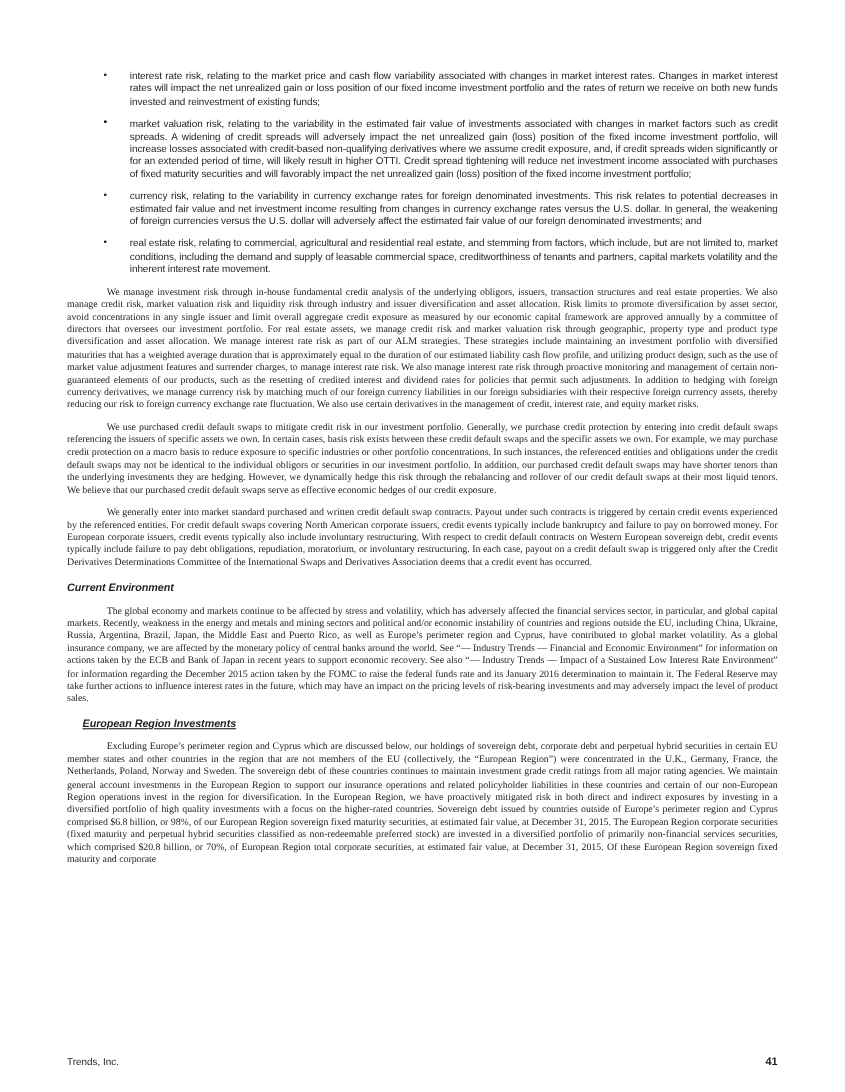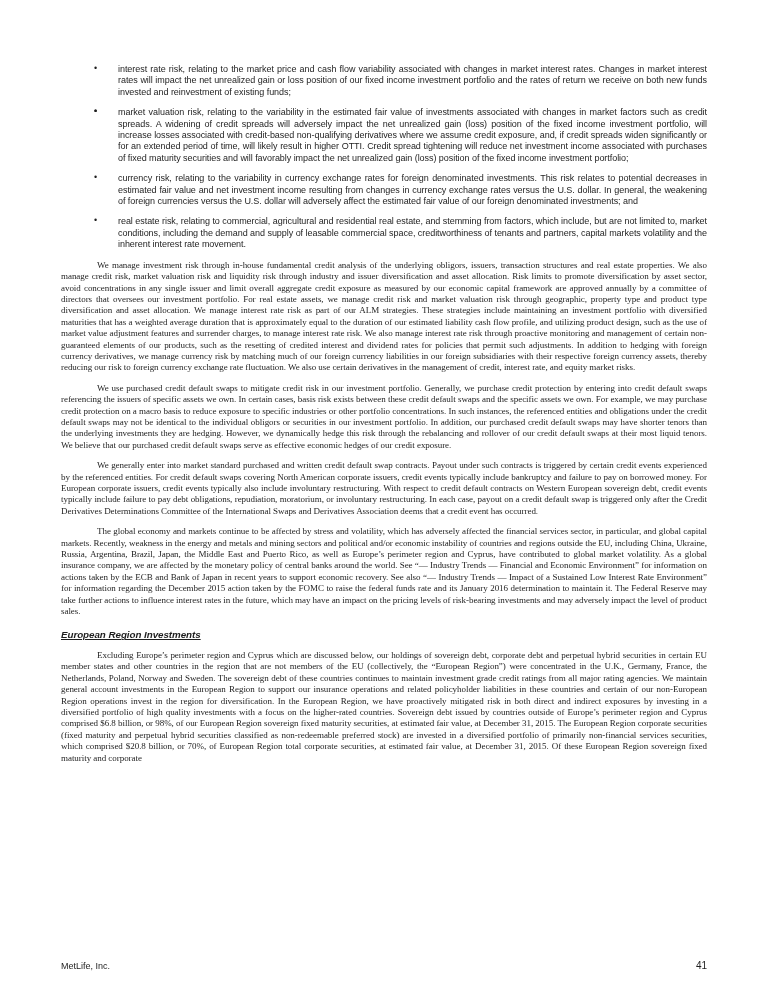--- a/index.html
+++ b/index.html
@@ -49,33 +49,34 @@
   .heading {
     font-weight: bold;
     font-style: italic;
     font-size: 9.8px;
     margin: 12px 0 0 0;
     text-indent: 0;
     text-align: left;
   }
   .heading.underline {
     text-decoration: underline;
+    margin-left: 14px;
   }
   .footer {
     position: absolute;
     left: 61px;
     right: 61px;
     bottom: 22px;
     display: flex;
     justify-content: space-between;
     align-items: baseline;
     font-size: 9px;
   }
   .page-number {
-    font-weight: normal;
+    font-weight: bold;
     font-size: 10px;
   }
 </style>
 </head>
 <body>
 
 <div class="page">
   <div class="content">
 
     <div class="bullet-list">
@@ -97,24 +98,25 @@
       <div class="bullet-item">
         <span class="bullet-marker">•</span>
         <span class="bullet-text">real estate risk, relating to commercial, agricultural and residential real estate, and stemming from factors, which include, but are not limited to, market conditions, including the demand and supply of leasable commercial space, creditworthiness of tenants and partners, capital markets volatility and the inherent interest rate movement.</span>
       </div>
     </div>
 
     <div class="para">We manage investment risk through in-house fundamental credit analysis of the underlying obligors, issuers, transaction structures and real estate properties. We also manage credit risk, market valuation risk and liquidity risk through industry and issuer diversification and asset allocation. Risk limits to promote diversification by asset sector, avoid concentrations in any single issuer and limit overall aggregate credit exposure as measured by our economic capital framework are approved annually by a committee of directors that oversees our investment portfolio. For real estate assets, we manage credit risk and market valuation risk through geographic, property type and product type diversification and asset allocation. We manage interest rate risk as part of our ALM strategies. These strategies include maintaining an investment portfolio with diversified maturities that has a weighted average duration that is approximately equal to the duration of our estimated liability cash flow profile, and utilizing product design, such as the use of market value adjustment features and surrender charges, to manage interest rate risk. We also manage interest rate risk through proactive monitoring and management of certain non-guaranteed elements of our products, such as the resetting of credited interest and dividend rates for policies that permit such adjustments. In addition to hedging with foreign currency derivatives, we manage currency risk by matching much of our foreign currency liabilities in our foreign subsidiaries with their respective foreign currency assets, thereby reducing our risk to foreign currency exchange rate fluctuation. We also use certain derivatives in the management of credit, interest rate, and equity market risks.</div>
     <div class="para">We use purchased credit default swaps to mitigate credit risk in our investment portfolio. Generally, we purchase credit protection by entering into credit default swaps referencing the issuers of specific assets we own. In certain cases, basis risk exists between these credit default swaps and the specific assets we own. For example, we may purchase credit protection on a macro basis to reduce exposure to specific industries or other portfolio concentrations. In such instances, the referenced entities and obligations under the credit default swaps may not be identical to the individual obligors or securities in our investment portfolio. In addition, our purchased credit default swaps may have shorter tenors than the underlying investments they are hedging. However, we dynamically hedge this risk through the rebalancing and rollover of our credit default swaps at their most liquid tenors. We believe that our purchased credit default swaps serve as effective economic hedges of our credit exposure.</div>
     <div class="para">We generally enter into market standard purchased and written credit default swap contracts. Payout under such contracts is triggered by certain credit events experienced by the referenced entities. For credit default swaps covering North American corporate issuers, credit events typically include bankruptcy and failure to pay on borrowed money. For European corporate issuers, credit events typically also include involuntary restructuring. With respect to credit default contracts on Western European sovereign debt, credit events typically include failure to pay debt obligations, repudiation, moratorium, or involuntary restructuring. In each case, payout on a credit default swap is triggered only after the Credit Derivatives Determinations Committee of the International Swaps and Derivatives Association deems that a credit event has occurred.</div>
 
+    <div class="heading">Current Environment</div>
     <div class="para">The global economy and markets continue to be affected by stress and volatility, which has adversely affected the financial services sector, in particular, and global capital markets. Recently, weakness in the energy and metals and mining sectors and political and/or economic instability of countries and regions outside the EU, including China, Ukraine, Russia, Argentina, Brazil, Japan, the Middle East and Puerto Rico, as well as Europe’s perimeter region and Cyprus, have contributed to global market volatility. As a global insurance company, we are affected by the monetary policy of central banks around the world. See “— Industry Trends — Financial and Economic Environment” for information on actions taken by the ECB and Bank of Japan in recent years to support economic recovery. See also “— Industry Trends — Impact of a Sustained Low Interest Rate Environment” for information regarding the December 2015 action taken by the FOMC to raise the federal funds rate and its January 2016 determination to maintain it. The Federal Reserve may take further actions to influence interest rates in the future, which may have an impact on the pricing levels of risk-bearing investments and may adversely impact the level of product sales.</div>
 
     <div class="heading underline">European Region Investments</div>
     <div class="para">Excluding Europe’s perimeter region and Cyprus which are discussed below, our holdings of sovereign debt, corporate debt and perpetual hybrid securities in certain EU member states and other countries in the region that are not members of the EU (collectively, the “European Region”) were concentrated in the U.K., Germany, France, the Netherlands, Poland, Norway and Sweden. The sovereign debt of these countries continues to maintain investment grade credit ratings from all major rating agencies. We maintain general account investments in the European Region to support our insurance operations and related policyholder liabilities in these countries and certain of our non-European Region operations invest in the region for diversification. In the European Region, we have proactively mitigated risk in both direct and indirect exposures by investing in a diversified portfolio of high quality investments with a focus on the higher-rated countries. Sovereign debt issued by countries outside of Europe’s perimeter region and Cyprus comprised $6.8 billion, or 98%, of our European Region sovereign fixed maturity securities, at estimated fair value, at December 31, 2015. The European Region corporate securities (fixed maturity and perpetual hybrid securities classified as non-redeemable preferred stock) are invested in a diversified portfolio of primarily non-financial services securities, which comprised $20.8 billion, or 70%, of European Region total corporate securities, at estimated fair value, at December 31, 2015. Of these European Region sovereign fixed maturity and corporate</div>
 
   </div>
 
   <div class="footer">
-    <span class="footer-company">MetLife, Inc.</span>
+    <span class="footer-company">Trends, Inc.</span>
     <span class="page-number">41</span>
   </div>
 </div>
 
 </body></html>

